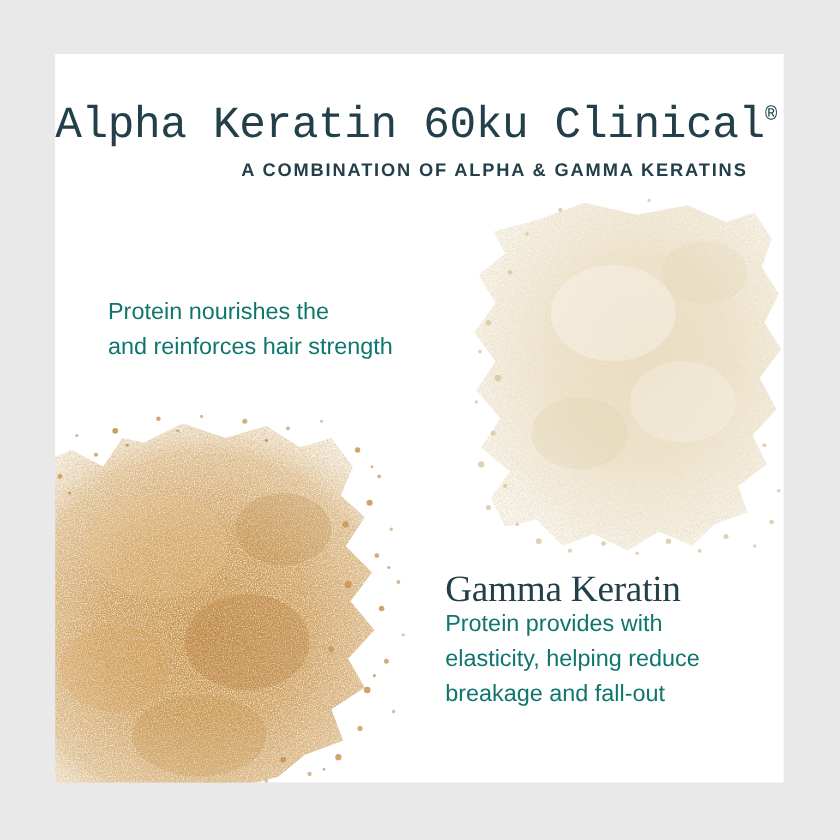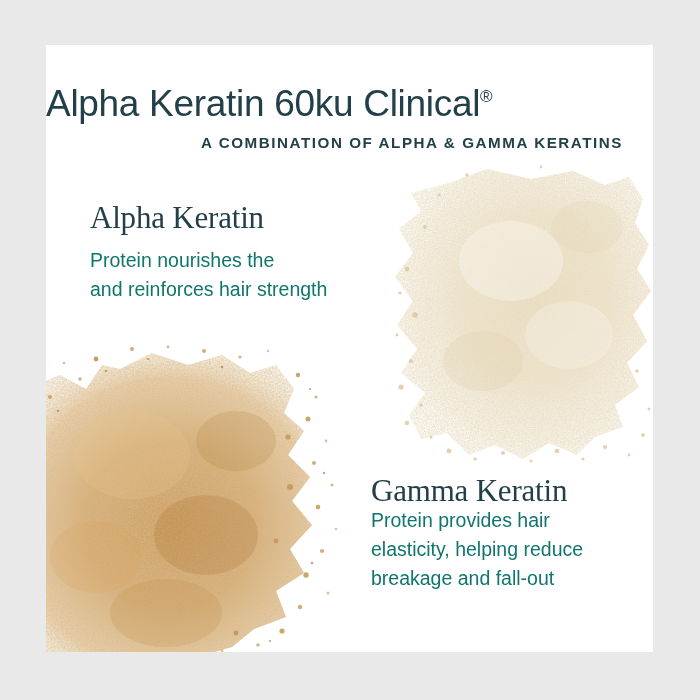--- a/index.html
+++ b/index.html
@@ -58,22 +58,22 @@
     position: absolute;
     left: 0; top: 0;
     width: 607px; height: 607px;
   }
 
   #title {
     position: absolute;
     left: 0;
     top: 30px;
     width: 490px;
-    text-align: left;
-    font-family: Liberation Sans, sans-serif;
+    text-align: right;
+    font-family: Liberation Mono, monospace;
     font-size: 37px;
     line-height: 44px;
     letter-spacing: -0.3px;
     color: #23404a;
     white-space: nowrap;
   }
   #title .reg {
     font-size: 17px;
     vertical-align: 14px;
     letter-spacing: 0;
@@ -283,28 +283,27 @@
     </div>
 
     <div class="text-layer">
 
       <div id="title">
         <span>Alpha Keratin 60ku Clinical</span><span class="reg">®</span>
       </div>
 
       <div id="subtitle">A COMBINATION OF ALPHA &amp; GAMMA KERATINS</div>
 
-      <div class="section-heading" id="alpha-heading">Alpha Keratin</div>
       <div class="section-body" id="alpha-body">
         <span class="line">Protein nourishes the</span>
         <span class="line">and reinforces hair strength</span>
       </div>
 
       <div class="section-heading" id="gamma-heading">Gamma Keratin</div>
       <div class="section-body" id="gamma-body">
-        <span class="line">Protein provides hair</span>
+        <span class="line">Protein provides with</span>
         <span class="line">elasticity, helping reduce</span>
         <span class="line">breakage and fall-out</span>
       </div>
 
     </div>
   </div>
 </div>
 
 </body></html>

